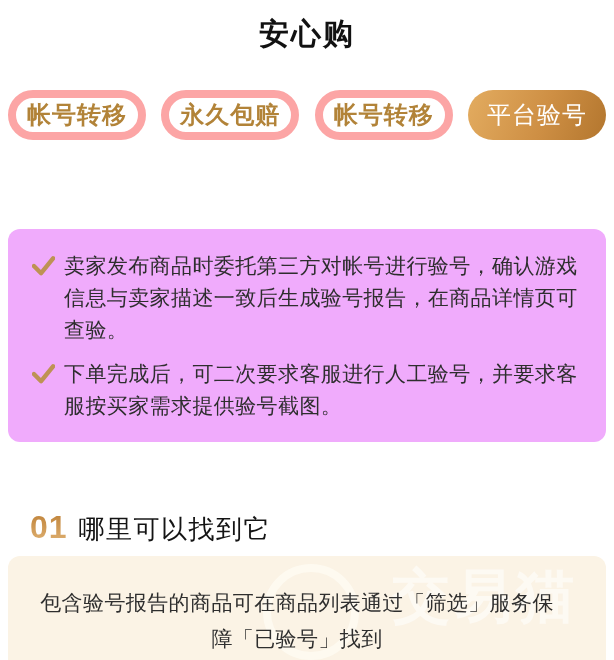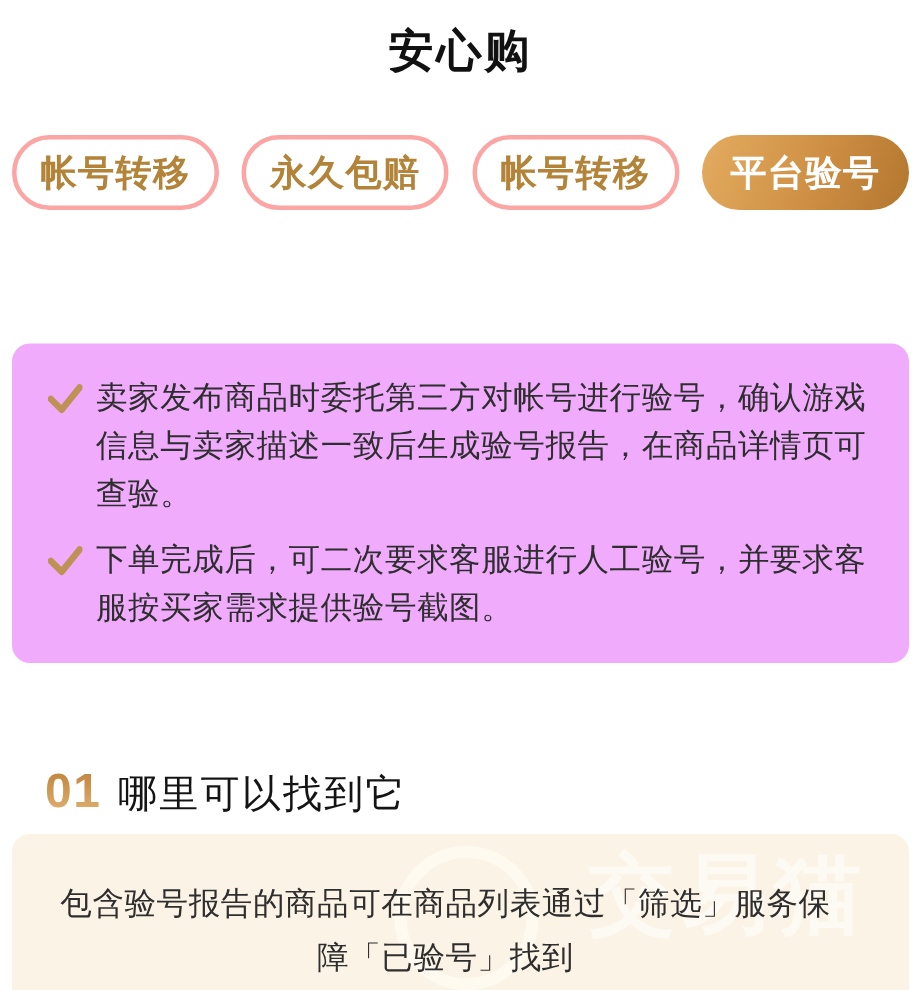--- a/index.html
+++ b/index.html
@@ -24,30 +24,30 @@
   .tabs {
     position: absolute; top: 90px; left: 8px; width: 598px; height: 50px;
     display: flex; justify-content: space-between;
   }
   .tab {
     width: 138px; height: 50px;
     border-radius: 26px;
     display: flex; align-items: center; justify-content: center;
     font-size: 24px; font-weight: 600;
     background: #ffffff;
-    border: 3px solid #fca5a5;
+    border: 8px solid #fca5a5;
     color: #B28338;
     cursor: pointer;
     letter-spacing: 1px;
   }
   .tab.active {
     border: none;
     background: linear-gradient(110deg, #E3AC60 0%, #CE8F44 55%, #B3762E 100%);
     color: #ffffff;
-    font-weight: 700;
+    font-weight: 400;
   }
 
   
   .h-what {
     position: absolute; top: 160px; left: 30px;
     font-size: 31px; font-weight: 800; color: #151515;
     letter-spacing: 1.5px;
   }
 
   

